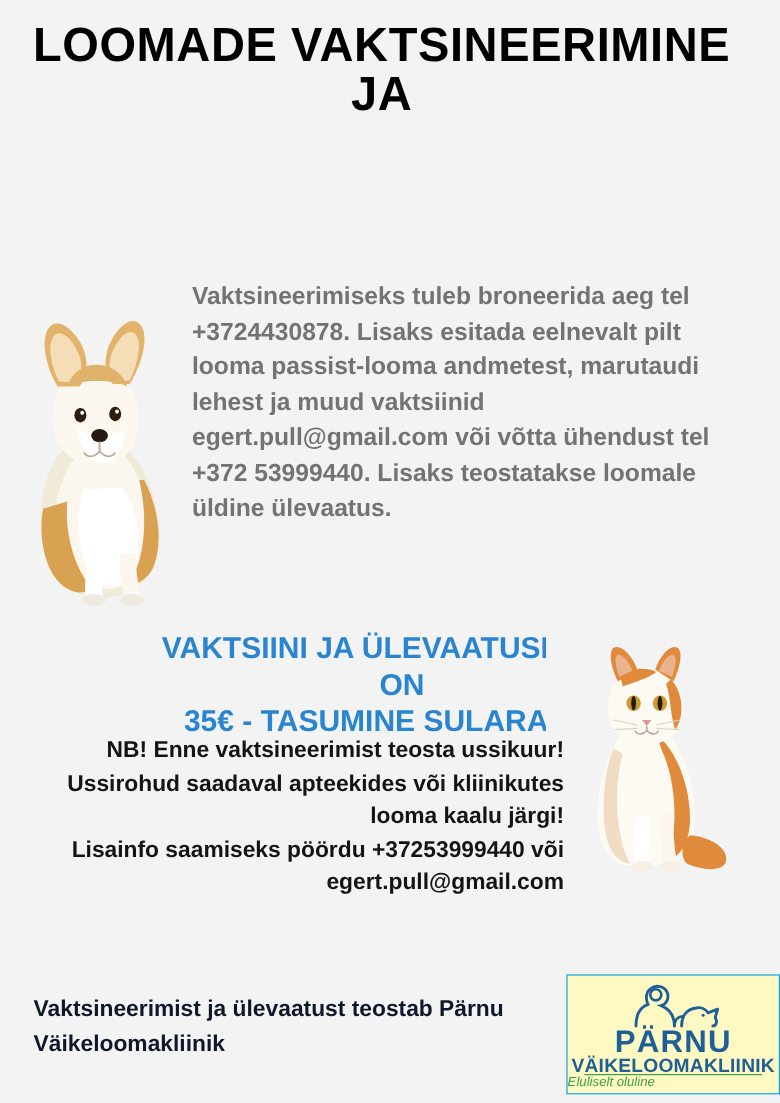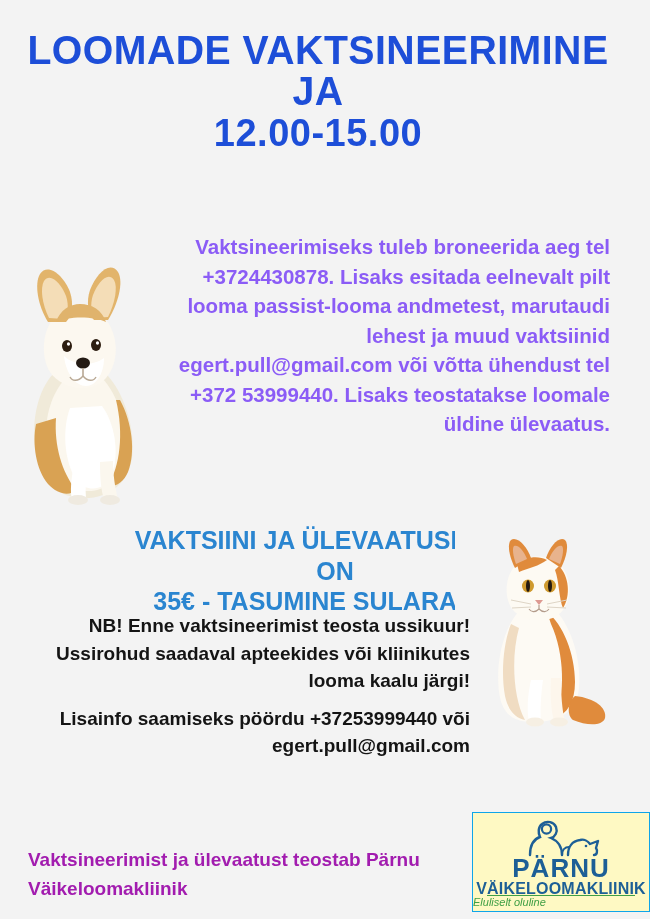--- a/index.html
+++ b/index.html
@@ -18,26 +18,25 @@
     position: relative;
     width: 650px;
     height: 919px;
     background: #f3f3f3;
     overflow: hidden;
   }
 
   
   .headline {
     text-align: center;
-    color: #1d4ed8;
+    color: #000000;
     font-weight: 900;
     letter-spacing: 0.5px;
     padding: 18px 28px 0 14px;
     line-height: 1.02;
-    margin-top: 12px;
   }
   .headline .l1 {
     font-size: 40px;
     text-transform: uppercase;
     font-stretch: condensed;
     transform: scaleX(0.98);
   }
   .headline .l2 {
     font-size: 40px;
     text-transform: uppercase;
@@ -52,24 +51,24 @@
     font-size: 38px;
     margin-top: 2px;
   }
 
   
   .body-text {
     position: absolute;
     left: 160px;
     top: 232px;
     width: 450px;
-    text-align: right;
+    text-align: left;
     font-size: 20.5px;
     font-weight: bold;
-    color: #8b5cf6;
+    color: #737373;
     line-height: 1.44;
   }
 
   
   .price-block {
     position: absolute;
     left: 120px;
     top: 525px;
     width: 430px;
     text-align: center;
@@ -86,30 +85,30 @@
     left: 30px;
     top: 612px;
     width: 440px;
     text-align: right;
     font-size: 19px;
     font-weight: bold;
     color: #141414;
     line-height: 1.45;
   }
   .nb-text .second {
-    margin-top: 10px;
+    margin-top: 0;
   }
 
   
   .footer-text {
     position: absolute;
     left: 28px;
-    top: 846px;
+    top: 828px;
     width: 420px;
-    color: #a21caf;
+    color: #0f172a;
     font-weight: bold;
     font-size: 19px;
     line-height: 1.5;
   }
 
   
   .dog {
     position: absolute;
     left: 8px;
     top: 248px;
@@ -187,21 +186,20 @@
     background: #3f9f45;
   }
 </style>
 </head>
 <body>
 
 <div class="poster">
 
   <div class="headline">
     <div class="l1">LOOMADE VAKTSINEERIMINE JA</div>
-    <div class="l4">12.00-15.00</div>
   </div>
 
   <svg class="dog" viewBox="0 0 150 272" xmlns="http://www.w3.org/2000/svg">
     <rect x="0" y="0" width="150" height="272" fill="#f3f3f3"></rect>
     <g>
 
       <path d="M52 120 C30 135 22 175 28 205 C33 232 48 248 72 250 C100 252 120 236 124 210 C128 182 116 142 96 124 Z" fill="#f0ead9"></path>
       <path d="M58 130 C40 148 34 182 40 208 C46 230 60 242 78 243 C98 244 113 230 117 208 C121 182 110 146 94 130 Z" fill="#fbf7ee"></path>
 
       <path d="M62 160 C54 182 56 212 68 232 C80 246 98 242 104 226 C112 204 106 174 94 158 Z" fill="#ffffff"></path>

